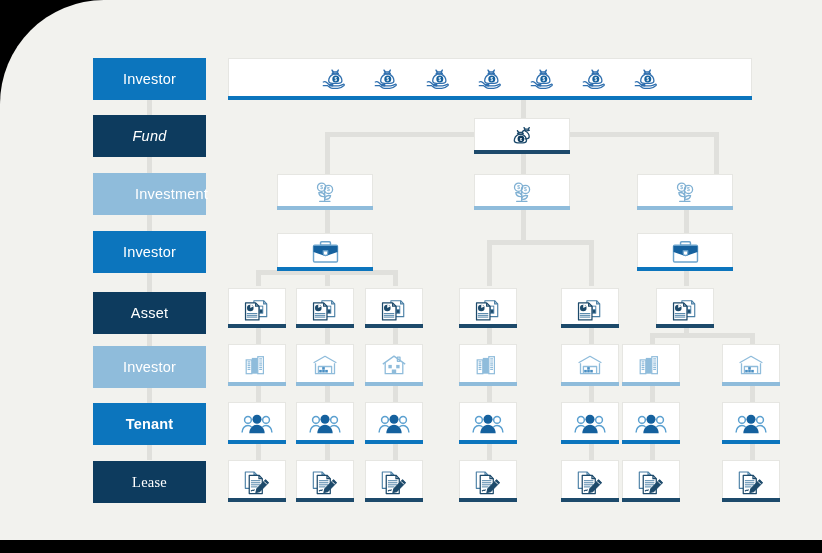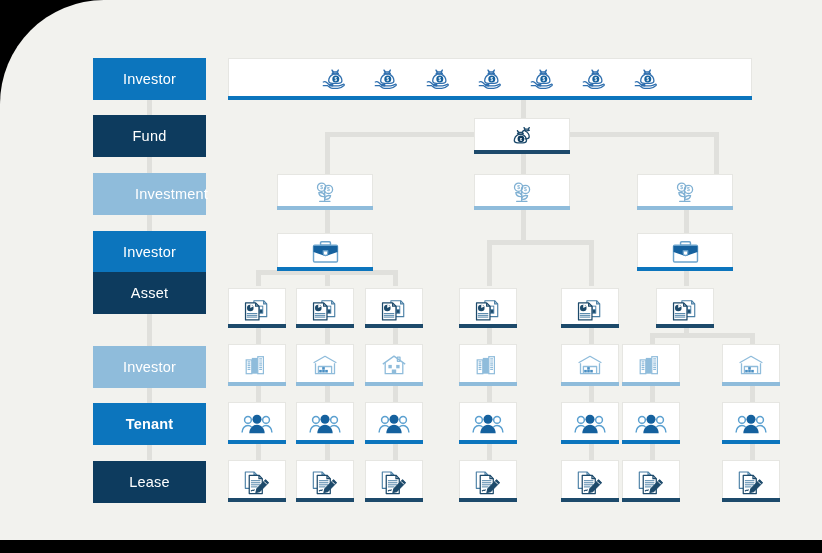--- a/index.html
+++ b/index.html
@@ -32,27 +32,27 @@
   .label-chip {
     position: absolute;
     left: 93px; width: 113px; height: 42px;
     display: flex; align-items: center; justify-content: center;
     color: #ffffff;
     font-size: 14.5px;
     letter-spacing: 0.2px;
     z-index: 6;
   }
   .lv-0 { background: #0c75bd; }
-  .lv-1 { background: #0d3b5e; }
+  .lv-1 { background: #0d3b5e; font-style: italic; }
   .lv-2 { background: #8fbcdb; }
   .lv-3 { background: #0c75bd; }
   .lv-4 { background: #0d3b5e; }
   .lv-5 { background: #8fbcdb; }
   .lv-6 { background: #0c75bd; font-weight: bold; }
-  .lv-7 { background: #0d3b5e; }
+  .lv-7 { background: #0d3b5e; font-family: Liberation Serif, serif; }
 
   
   .node {
     position: absolute;
     background: #ffffff;
     border: 1px solid #e6e6e2;
     display: flex; align-items: center; justify-content: center;
     z-index: 5;
   }
   .node::after {
@@ -133,21 +133,21 @@
   </div>
   <div class="label-chip lv-1" style="top:115px;">
     <span>Fund</span>
   </div>
   <div class="label-chip lv-2" style="top:173px;padding-left:44px;">
     <span>Investment</span>
   </div>
   <div class="label-chip lv-3" style="top:231px;">
     <span>Investor</span>
   </div>
-  <div class="label-chip lv-4" style="top:272px;">
+  <div class="label-chip lv-4" style="top:292px;">
     <span>Asset</span>
   </div>
   <div class="label-chip lv-5" style="top:346px;">
     <span>Investor</span>
   </div>
   <div class="label-chip lv-6" style="top:403px;">
     <span>Tenant</span>
   </div>
   <div class="label-chip lv-7" style="top:461px;">
     <span>Lease</span>

